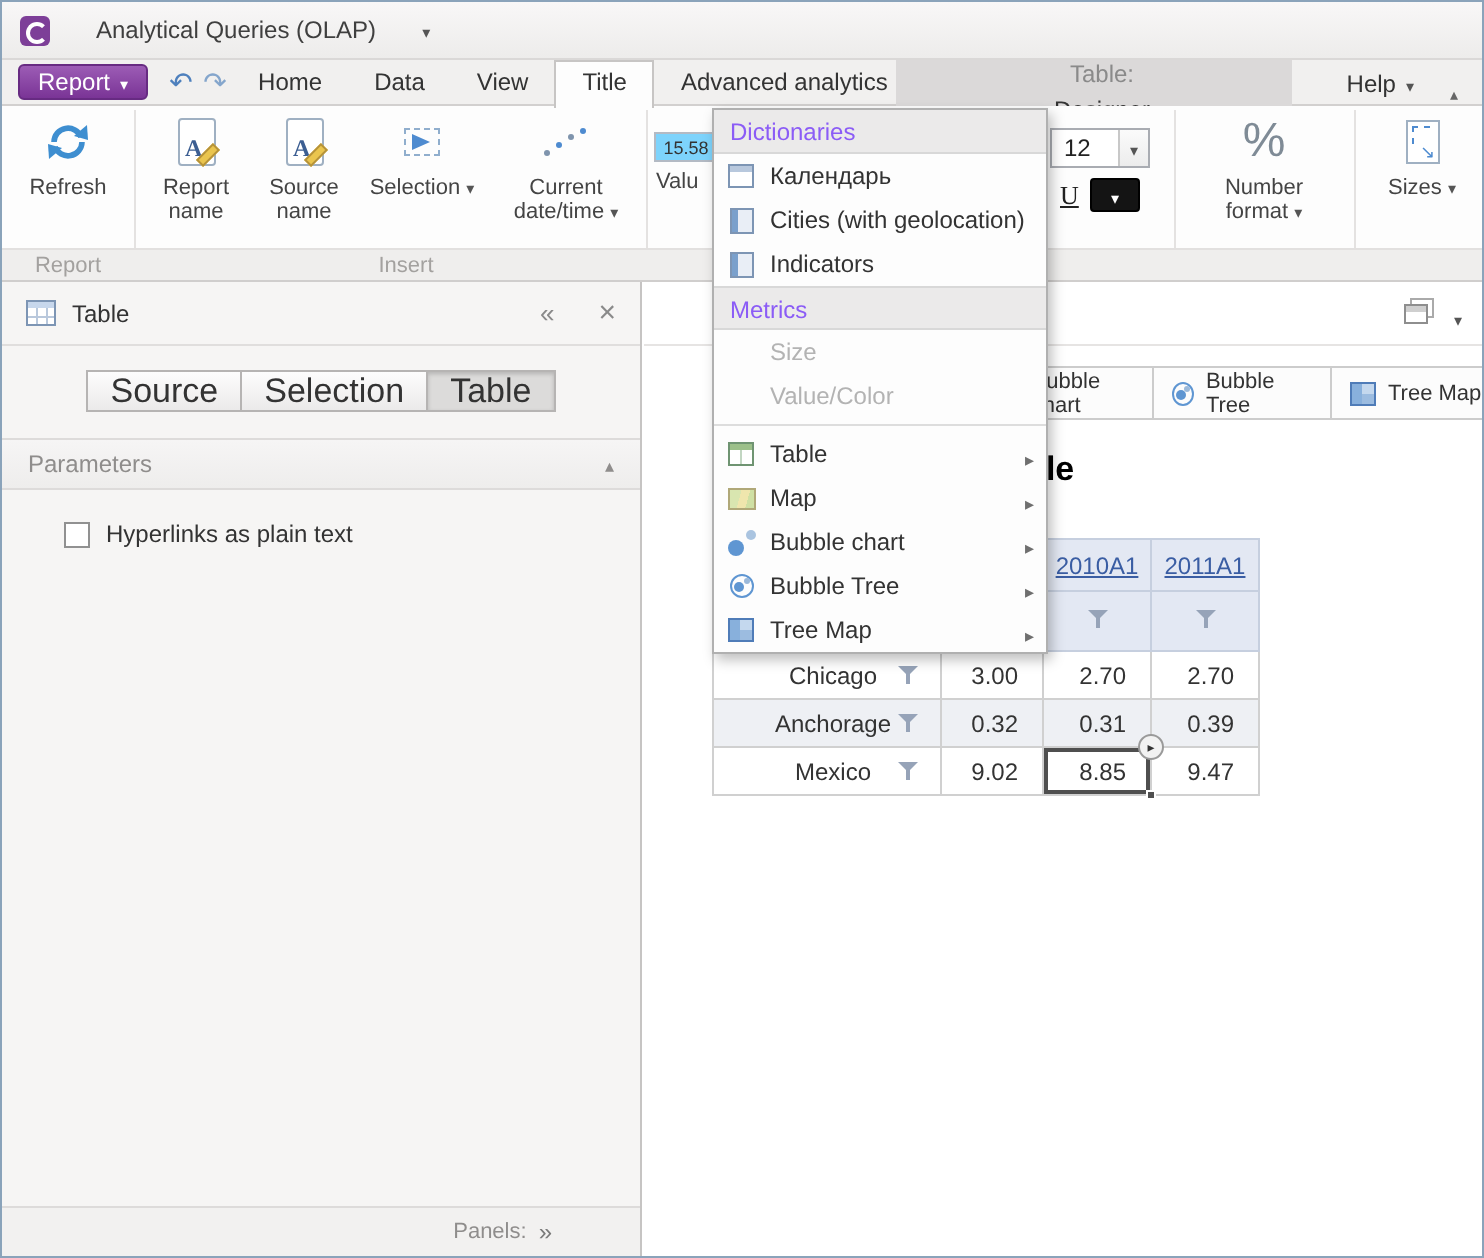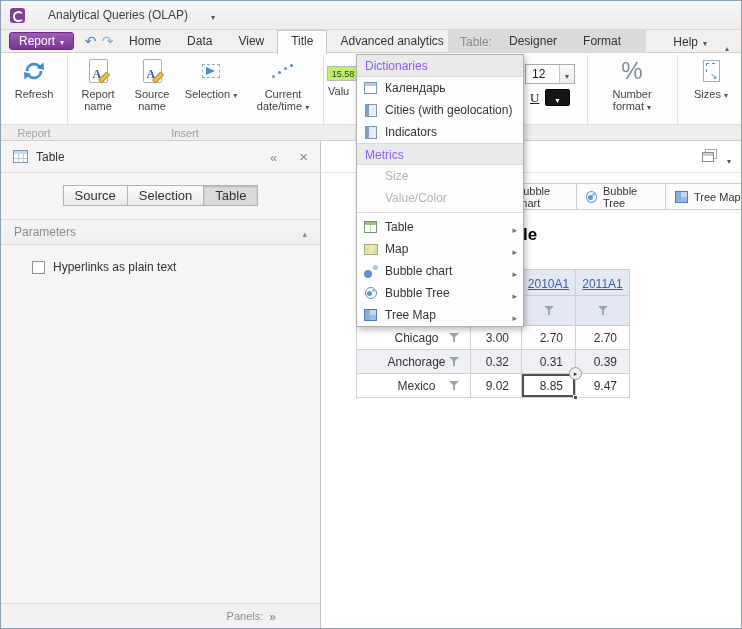--- a/index.html
+++ b/index.html
@@ -20,21 +20,21 @@
   .menubar{position:absolute;left:0;top:29px;right:0;height:23px;background:#f1f0ef;border-bottom:1px solid #d2d0cf;
     display:flex;align-items:center;padding-left:8px;}
   .report-btn{display:inline-flex;align-items:center;gap:5px;height:18px;padding:0 9px;margin-right:8px;
     background:linear-gradient(#9c5cb5,#7a3496);border:1px solid #672b82;border-radius:3px;color:#fff;font-size:12px;
     font-family:inherit;cursor:pointer;}
   .undo-icon,.redo-icon{font-size:14px;width:17px;text-align:center;cursor:pointer;}
   .undo-icon::before{content:"↶";color:#4e80bd;}
   .redo-icon::before{content:"↷";color:#85a6cc;}
   .mtab{height:23px;line-height:23px;padding:0 13px;font-size:12px;color:#333;cursor:pointer;white-space:nowrap;}
   .mtab.active{height:24px;line-height:21px;margin-bottom:-1px;background:#fdfdfd;border:1px solid #c7c5c4;border-bottom:none;z-index:5;}
-  .context-group{position:absolute;left:447px;top:0;width:198px;height:23px;background:#dbd9d9;display:flex;align-items:center;padding-left:8px;}
+  .context-group{position:absolute;left:447px;top:0;width:198px;height:23px;background:#dbd9d9;display:flex;align-items:center;padding-left:8px;flex-direction:column;}
   .context-label{font-size:12px;color:#8a8a8a;padding:0 4px;}
   .help-menu{position:absolute;right:34px;top:0;height:23px;display:flex;align-items:center;gap:5px;font-size:12px;color:#333;cursor:pointer;}
   .collapse-ribbon{position:absolute;right:12px;top:7px;cursor:pointer;}
   .collapse-ribbon::before{content:"▴";font-size:8px;color:#666;}
 
   
   .ribbon{position:absolute;left:0;top:52px;right:0;height:88px;background:#fdfdfd;border-bottom:1px solid #d0cecd;}
   .ribbon-strip{position:absolute;left:0;right:0;bottom:0;height:16px;background:#efeeed;border-top:1px solid #e2e0df;}
   .group-label{position:absolute;bottom:1px;font-size:11px;color:#a3a19f;text-align:center;}
   .rsep{position:absolute;top:2px;bottom:0;width:1px;background:#e4e2e1;}
@@ -48,21 +48,21 @@
   .icon-selection{width:18px;height:14px;border:1px dashed #90aecd;position:relative;background:#fdfdfd;}
   .icon-selection::after{content:"";position:absolute;left:3px;top:2px;width:0;height:0;border-top:4px solid transparent;border-bottom:4px solid transparent;border-left:9px solid #4e8bd0;}
   .icon-dots{width:26px;height:20px;position:relative;}
   .icon-dots::before{content:"";position:absolute;left:2px;bottom:3px;width:3px;height:3px;border-radius:50%;background:#7f94ad;
     box-shadow:6px -4px 0 #4e8bd0,12px -8px 0 #7f94ad,18px -11px 0 #4e8bd0;}
   .icon-percent::before{content:"%";font-size:24px;color:#7f8b96;}
   .icon-sizes{width:17px;height:22px;border:1px solid #9fb0c2;background:#fff;position:relative;}
   .icon-sizes::before{content:"";position:absolute;left:2px;top:2px;width:8px;height:8px;border-left:1px dashed #4e8bd0;border-top:1px dashed #4e8bd0;}
   .icon-sizes::after{content:"↘";position:absolute;right:1px;bottom:0;font-size:9px;color:#4e8bd0;}
 
-  .mini-field{position:absolute;left:326px;top:13px;width:32px;height:15px;border:1px solid #b3bac4;background:#bef264;
+  .mini-field{position:absolute;left:326px;top:13px;width:32px;height:15px;border:1px solid #b3bac4;background:#7dd3fc;
     font-size:9px;color:#333;display:flex;align-items:center;justify-content:center;}
   .value-label{position:absolute;left:327px;top:32px;font-size:11px;color:#444;}
   .fontsize-combo{position:absolute;left:524px;top:11px;width:50px;height:20px;border:1px solid #a9acb2;background:#fff;display:flex;}
   .fs-text{flex:1;font-size:12px;color:#222;padding-left:6px;line-height:18px;}
   .fs-arrow{width:15px;border-left:1px solid #c8c8c8;background:linear-gradient(#fbfbfb,#ececec);display:flex;align-items:center;justify-content:center;cursor:pointer;}
   .underline-btn{position:absolute;left:529px;top:37px;font:13px "Liberation Serif",serif;color:#222;text-decoration:underline;cursor:pointer;}
   .swatch-btn{position:absolute;left:544px;top:36px;width:25px;height:17px;background:#141414;border:1px solid #000;
     border-radius:2px;display:flex;align-items:center;justify-content:center;cursor:pointer;}
   .swatch-btn .caret::before{color:#fff;}
 
@@ -73,21 +73,21 @@
     linear-gradient(180deg,#c7d7ec 3px,rgba(0,0,0,0) 3px),
     linear-gradient(90deg,rgba(0,0,0,0) 4px,#b9c8dc 4px,#b9c8dc 5px,rgba(0,0,0,0) 5px,rgba(0,0,0,0) 9px,#b9c8dc 9px,#b9c8dc 10px,rgba(0,0,0,0) 10px),
     linear-gradient(180deg,rgba(0,0,0,0) 7px,#b9c8dc 7px,#b9c8dc 8px,rgba(0,0,0,0) 8px),#fff;}
   .panel-title{font-size:12px;color:#333;}
   .flex-sp{flex:1;}
   .panel-collapse{cursor:pointer;}
   .panel-collapse::before{content:"«";font-size:13px;color:#8a8a8a;}
   .panel-close{cursor:pointer;margin-left:14px;}
   .panel-close::before{content:"×";font-size:15px;color:#8a8a8a;}
   .panel-tabs{display:flex;justify-content:center;margin-top:12px;}
-  .ptab{height:21px;line-height:19px;padding:0 11px;font-size:13px;color:#333;background:linear-gradient(#fdfdfd,#ebeaea);
+  .ptab{height:21px;line-height:19px;padding:0 11px;font-size:17px;color:#333;background:linear-gradient(#fdfdfd,#ebeaea);
     border:1px solid #b6b4b3;margin-left:-1px;cursor:pointer;}
   .ptab:first-child{margin-left:0;}
   .ptab.active{background:#dcdbda;box-shadow:inset 0 1px 2px rgba(0,0,0,.18);}
   .params-bar{margin-top:13px;height:26px;background:linear-gradient(#f6f5f5,#eeedec);border-top:1px solid #dddbda;
     border-bottom:1px solid #dddbda;display:flex;align-items:center;padding:0 13px;cursor:pointer;}
   .params-label{font-size:12px;color:#8f8d8c;}
   .collapse-up::before{content:"▴";font-size:9px;color:#8f8d8c;}
   .checkbox-row{display:flex;align-items:center;gap:8px;margin:15px 0 0 31px;cursor:pointer;}
   .checkbox{width:13px;height:13px;background:#fff;border:1px solid #919191;}
   .checkbox-label{font-size:12px;color:#333;}
@@ -272,21 +272,21 @@
     <div class="rbtn" style="left:684px;width:52px">
       <span class="ric">
           <span class="icon-sizes"></span>
         </span>
       <span class="rlabel"><span>Sizes</span>
         <span class="caret"></span></span>
     </div>
 
     <div class="ribbon-strip">
       <span class="group-label" style="left:6px;width:54px">Report</span>
-      <span class="group-label" style="left:56px;width:256px">Insert</span>
+      <span class="group-label" style="left:74px;width:256px">Insert</span>
     </div>
   </div>
 
   <div class="left-panel">
     <div class="panel-header">
       <span class="icon-grid"></span>
       <span class="panel-title">Table</span>
       <span class="flex-sp"></span>
       <span class="panel-collapse"></span>
       <span class="panel-close"></span>

